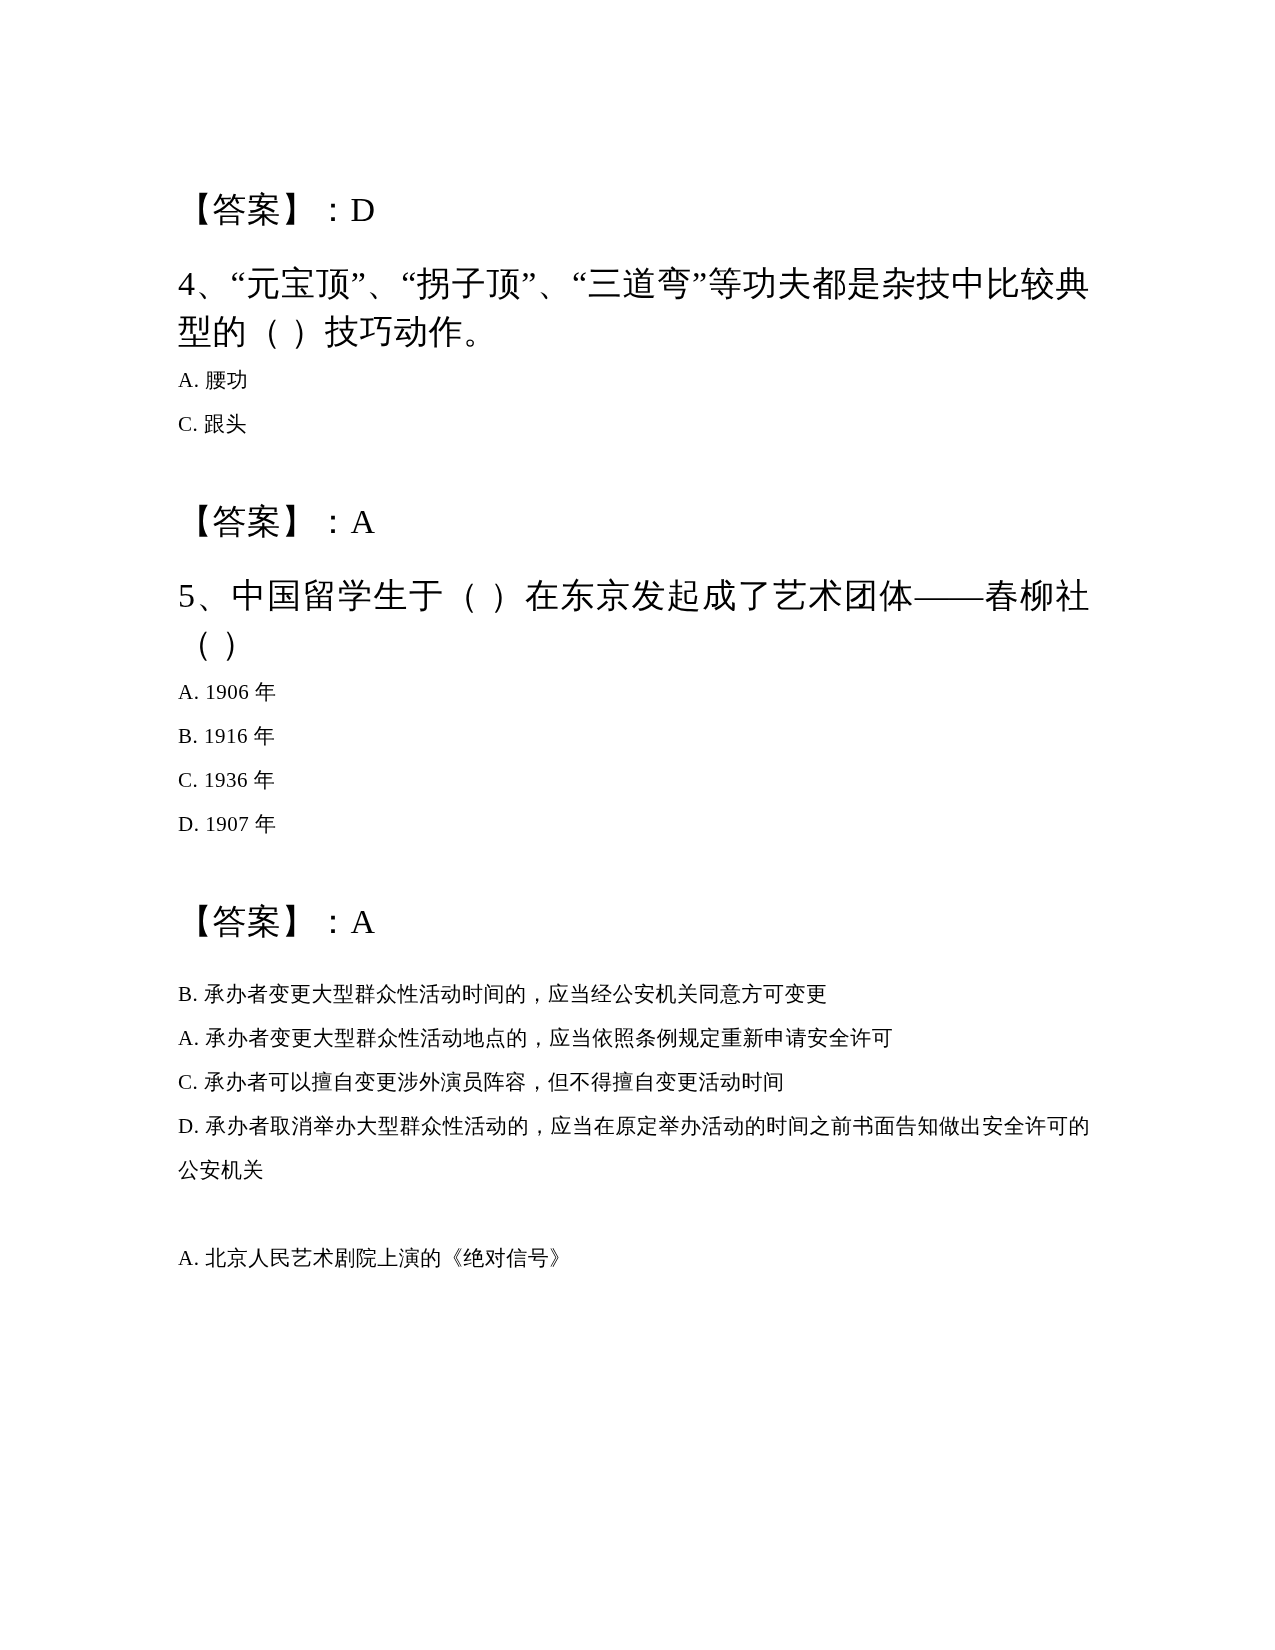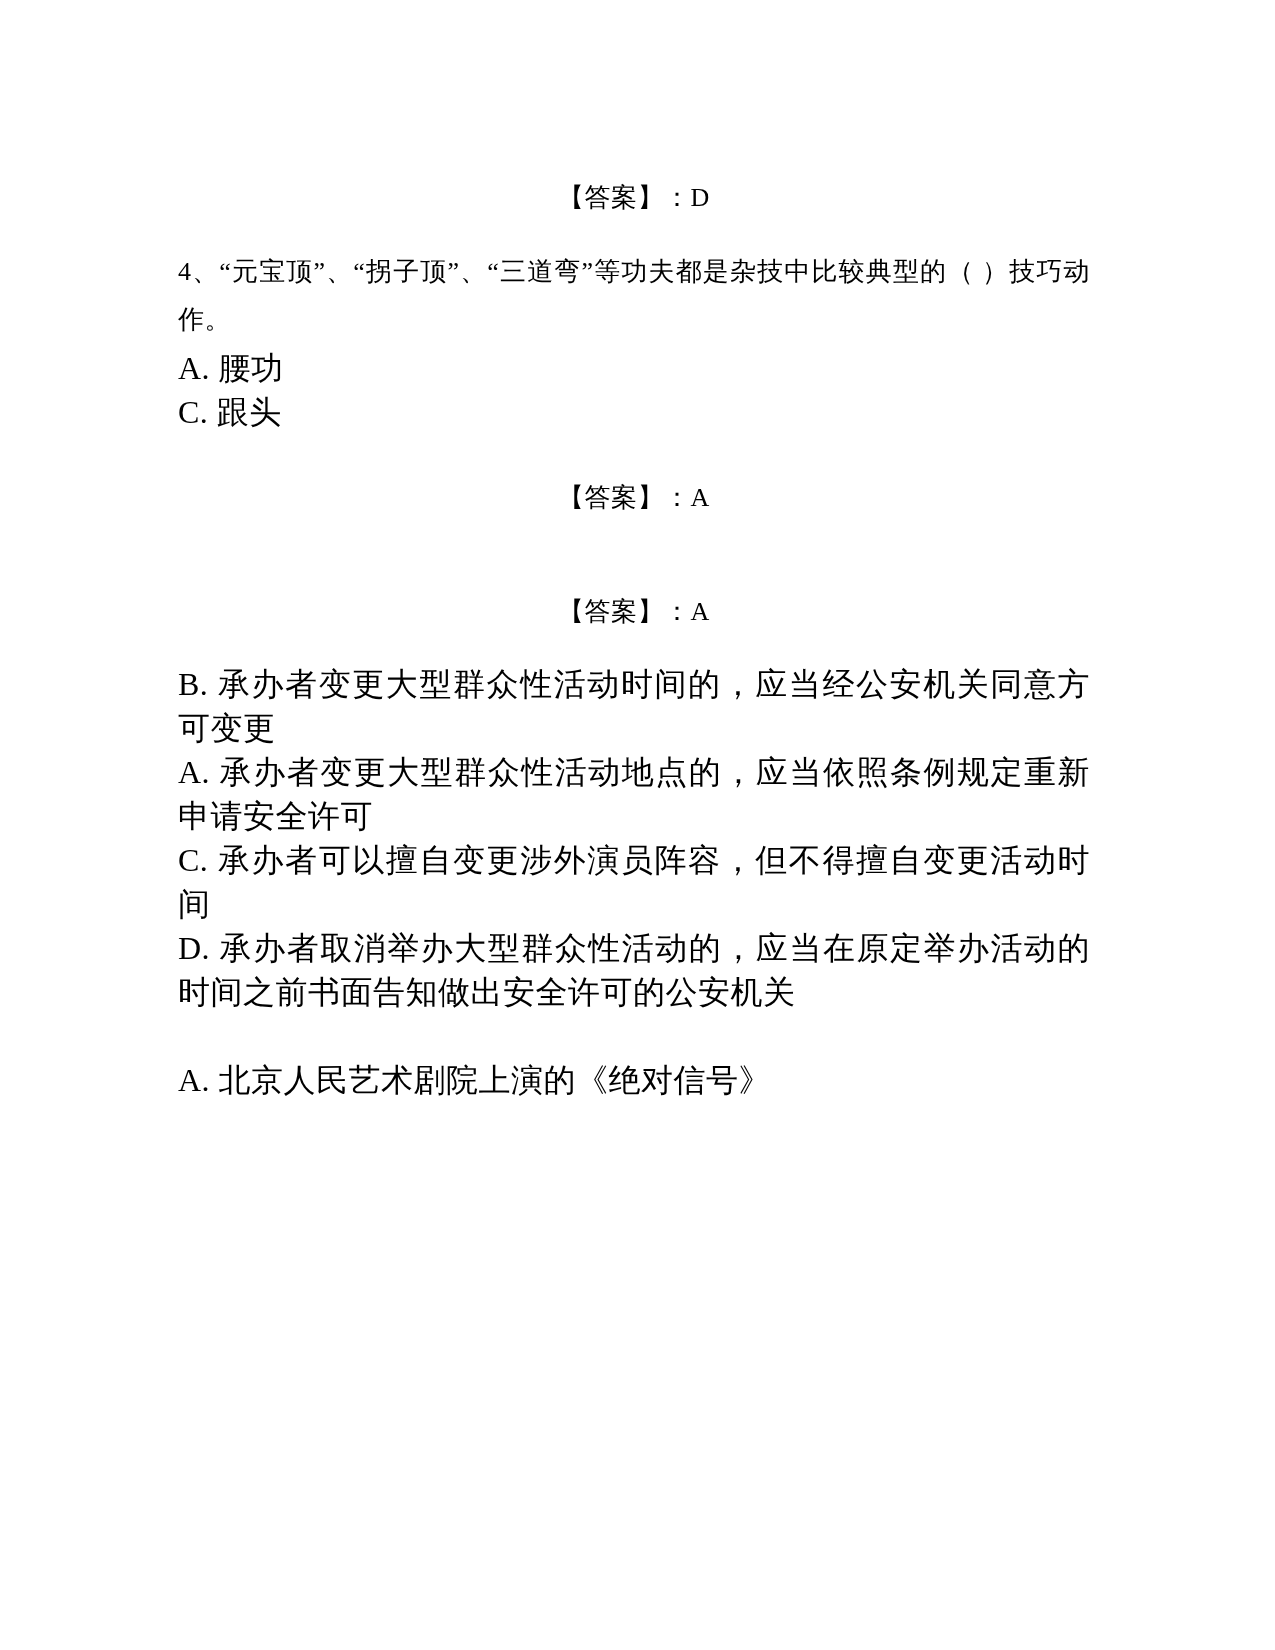--- a/index.html
+++ b/index.html
@@ -18,36 +18,35 @@
   .page {
     position: absolute;
     left: 0;
     top: 0;
     width: 1275px;
     height: 1650px;
     box-sizing: border-box;
     padding: 178px 185px 40px 178px;
   }
   .answer-line {
-    font-size: 26px;
+    font-size: 34px;
     line-height: 40px;
     letter-spacing: 0.5px;
-    margin: 0 0 30px 0;
-    text-align: center;
+    margin: 12px 0 30px 0;
   }
   .question-stem {
-    font-size: 26px;
+    font-size: 34px;
     line-height: 48px;
     letter-spacing: 0.5px;
     margin: 0 0 2px 0;
     text-align: justify;
     font-family: Liberation Serif, serif;
   }
   .option {
-    font-size: 32px;
+    font-size: 21px;
     line-height: 44px;
     letter-spacing: 0.5px;
     margin: 0;
     text-align: justify;
   }
   .gap-md { height: 44px; }
   .q-group { margin-bottom: 0; }
 </style>
 </head>
 <body>
@@ -59,20 +58,27 @@
   <div class="q-group">
     <div class="question-stem">4、“元宝顶”、“拐子顶”、“三道弯”等功夫都是杂技中比较典型的（    ）技巧动作。</div>
     <div class="option">A. 腰功</div>
     <div class="option">C. 跟头</div>
   </div>
 
   <div class="gap-md"></div>
 
   <div class="answer-line">【答案】：A</div>
 
+  <div class="q-group">
+    <div class="question-stem">5、中国留学生于（    ）在东京发起成了艺术团体——春柳社（    ）</div>
+    <div class="option">A. 1906 年</div>
+    <div class="option">B. 1916 年</div>
+    <div class="option">C. 1936 年</div>
+    <div class="option">D. 1907 年</div>
+  </div>
 
   <div class="gap-md"></div>
 
   <div class="answer-line">【答案】：A</div>
 
   <div class="q-group">
     <div class="option">B. 承办者变更大型群众性活动时间的，应当经公安机关同意方可变更</div>
     <div class="option">A. 承办者变更大型群众性活动地点的，应当依照条例规定重新申请安全许可</div>
     <div class="option">C. 承办者可以擅自变更涉外演员阵容，但不得擅自变更活动时间</div>
     <div class="option">D. 承办者取消举办大型群众性活动的，应当在原定举办活动的时间之前书面告知做出安全许可的公安机关</div>

